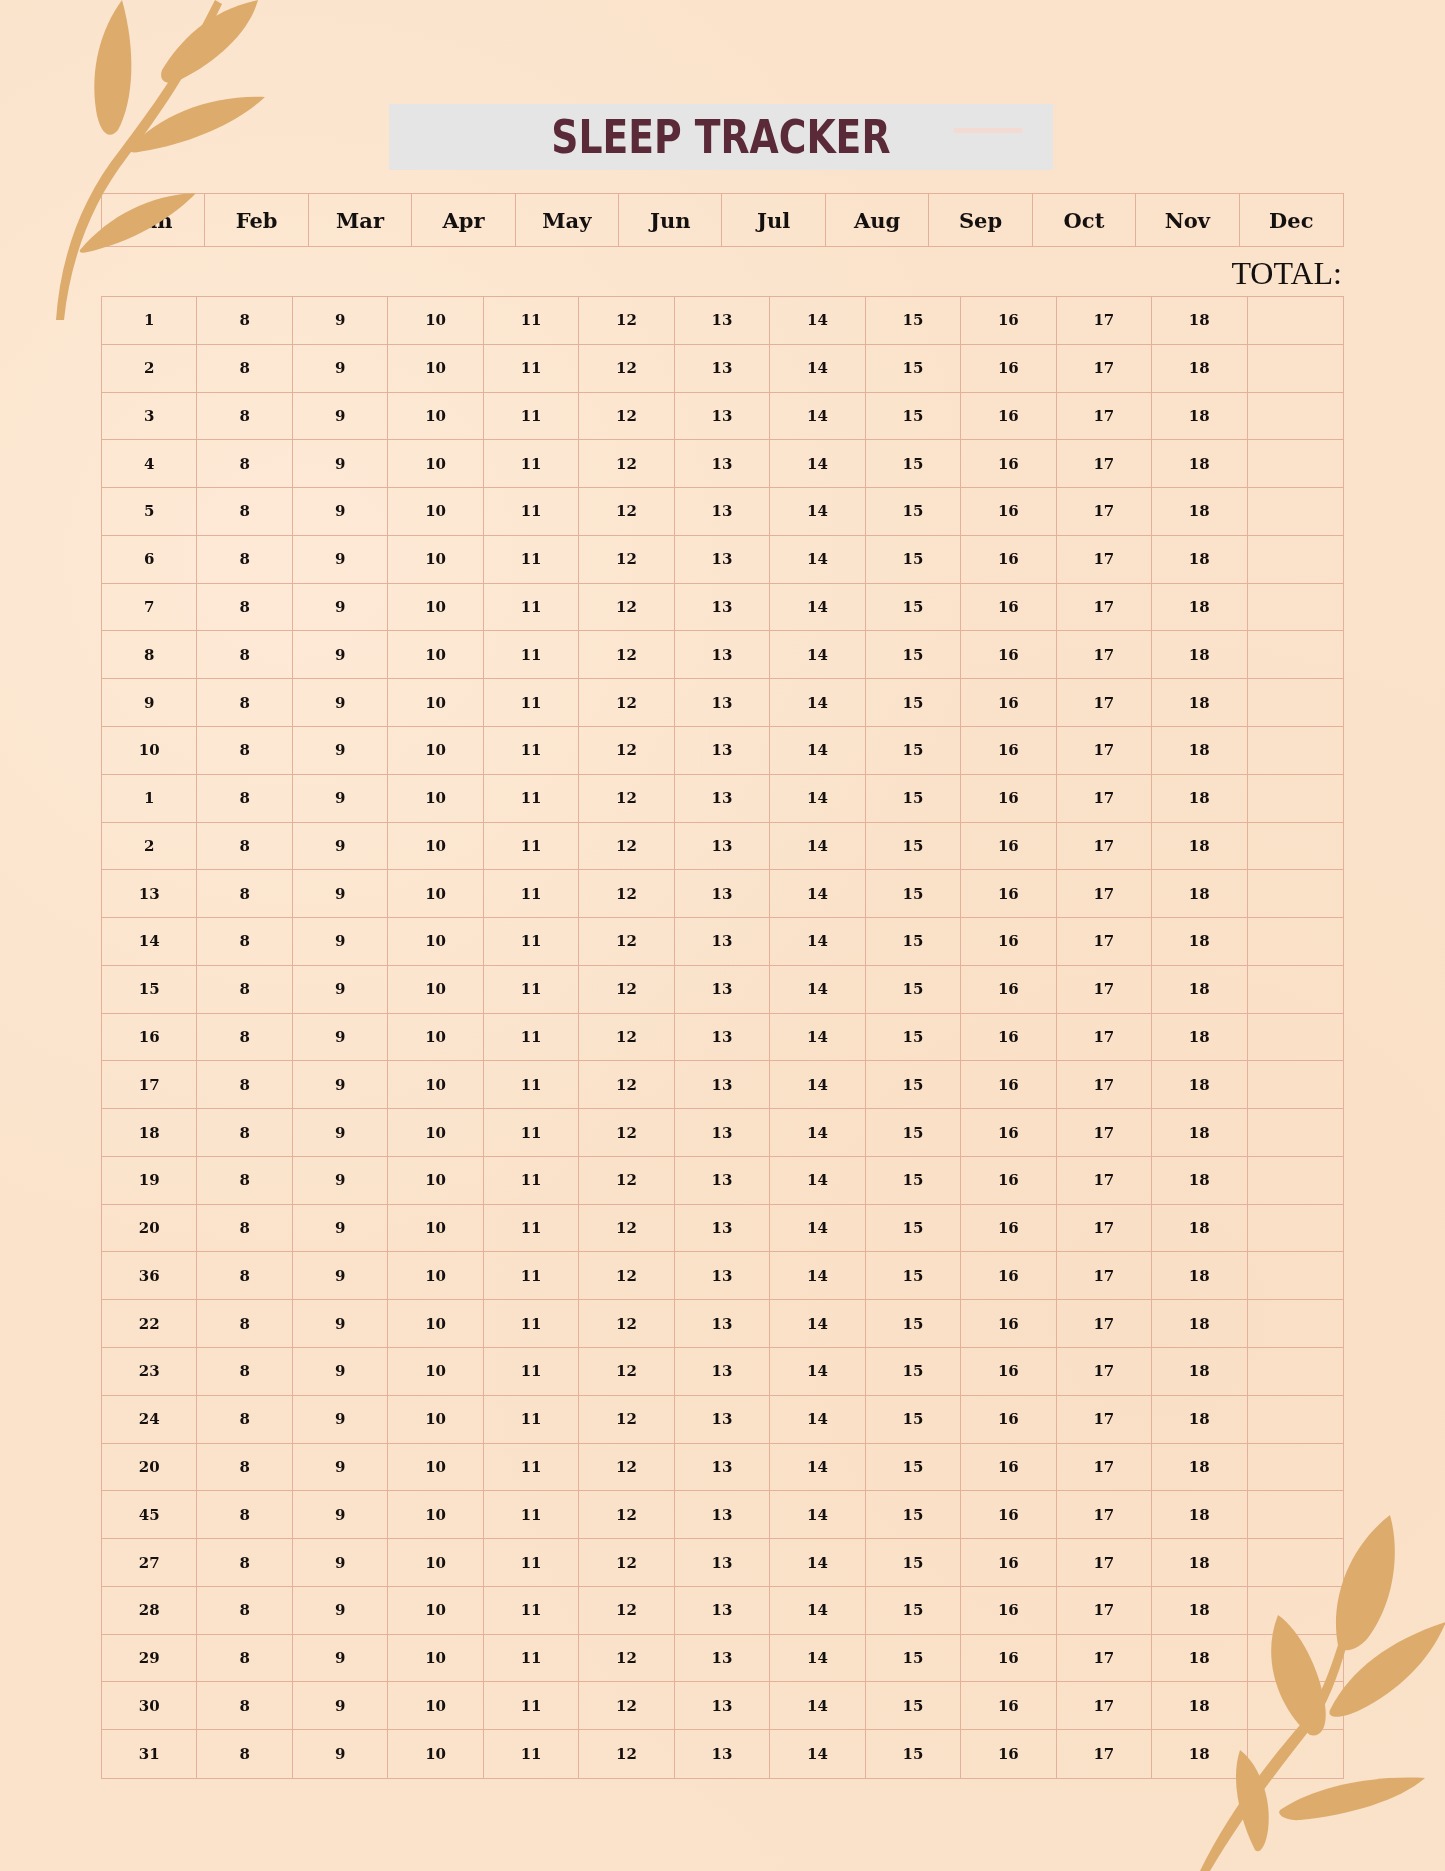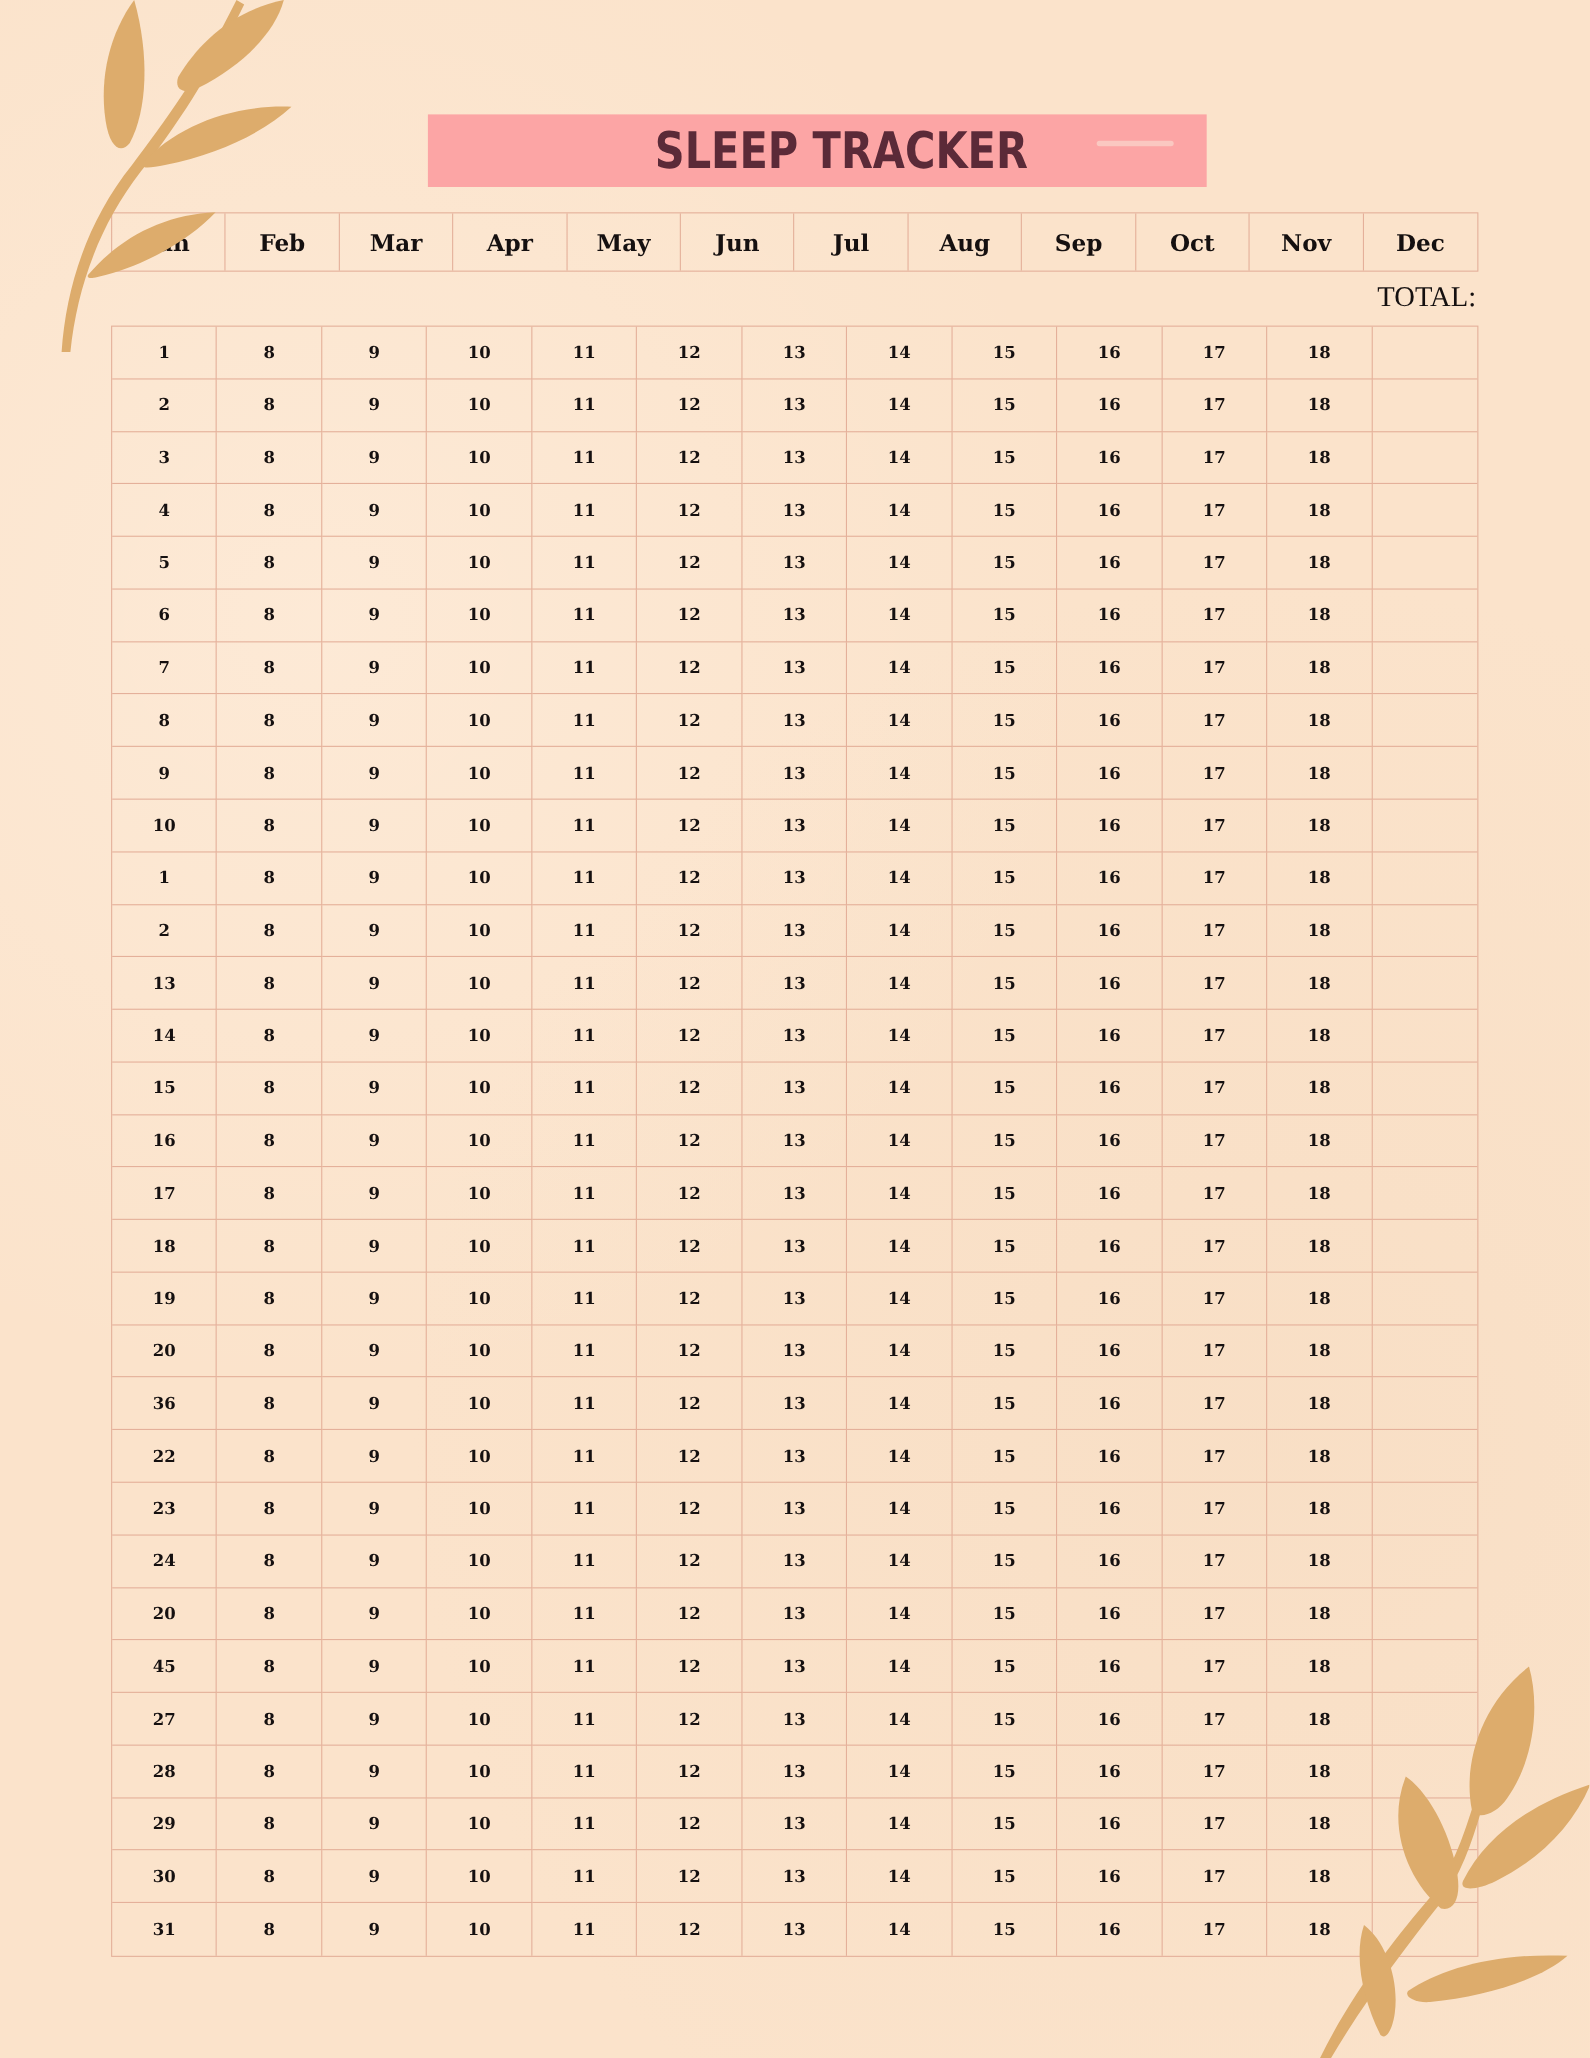--- a/index.html
+++ b/index.html
@@ -9,24 +9,23 @@
       background-image:
         radial-gradient(circle at 20% 30%, rgba(255,240,225,0.5) 0, rgba(255,240,225,0) 40%),
         radial-gradient(circle at 80% 70%, rgba(240,210,180,0.25) 0, rgba(240,210,180,0) 45%);
       font-family: "DejaVu Serif", serif;
       color: #151010;
     }
     .leaf { position: absolute; z-index: 5; pointer-events: none; }
     .leaf svg { display: block; }
     .title-band {
       position: absolute; left: 389px; top: 104px; width: 664px; height: 66px;
-      background: #fca5a5;
+      background: #e5e5e5;
       display: flex; align-items: center; justify-content: center;
       z-index: 2;
-      padding-left: 44px;
     }
     .title-band::after {
       content: ""; position: absolute; right: 30px; top: 24px; width: 70px; height: 5px;
       background: rgba(250, 215, 205, 0.7); border-radius: 3px;
     }
     .title-text {
       font-family: "DejaVu Sans", sans-serif; font-weight: bold;
       font-size: 46px; letter-spacing: 0px; color: #5b2a38;
       transform: scaleX(0.82); transform-origin: center;
       text-transform: uppercase;
@@ -37,21 +36,21 @@
       border: 1px solid #e4b09a; box-sizing: border-box; z-index: 3;
     }
     .months .m {
       display: flex; align-items: center; justify-content: center;
       border-right: 1px solid #e4b09a;
       font-family: "DejaVu Serif", serif; font-weight: bold; font-size: 21px;
     }
     .months .m:last-child { border-right: none; text-align: center; }
     .total-label {
       position: absolute; right: 103px; top: 255px;
-      font-family: "Liberation Serif", serif; font-size: 26px; color: #151010;
+      font-family: "Liberation Serif", serif; font-size: 32px; color: #151010;
     }
     .grid {
       position: absolute; left: 101px; top: 296px; width: 1243px; height: 1483px;
       display: grid; grid-template-columns: repeat(13, 1fr); grid-auto-rows: 1fr;
       border: 1px solid #e4b09a; box-sizing: border-box; z-index: 3;
     }
     .grid .c {
       display: flex; align-items: center; justify-content: center;
       border-right: 1px solid #e4b09a; border-bottom: 1px solid #e4b09a;
       font-family: "DejaVu Serif", serif; font-weight: bold; font-size: 15px;

